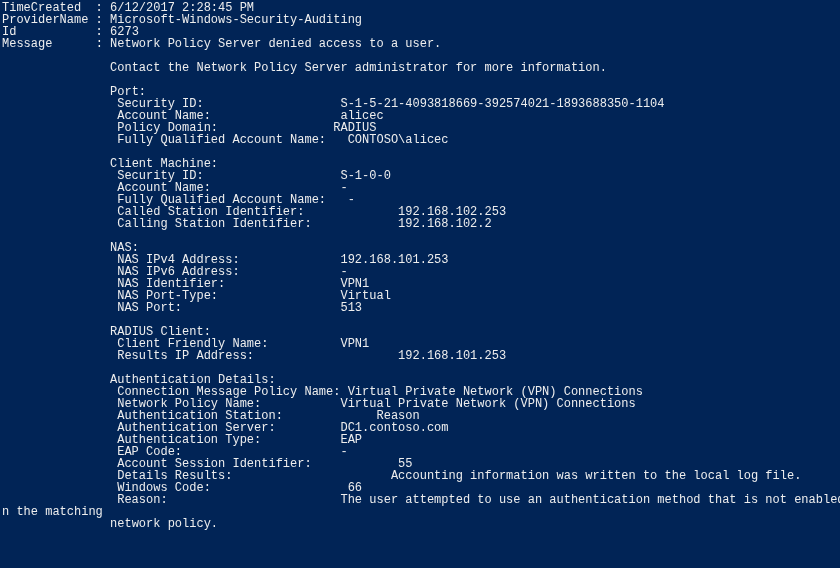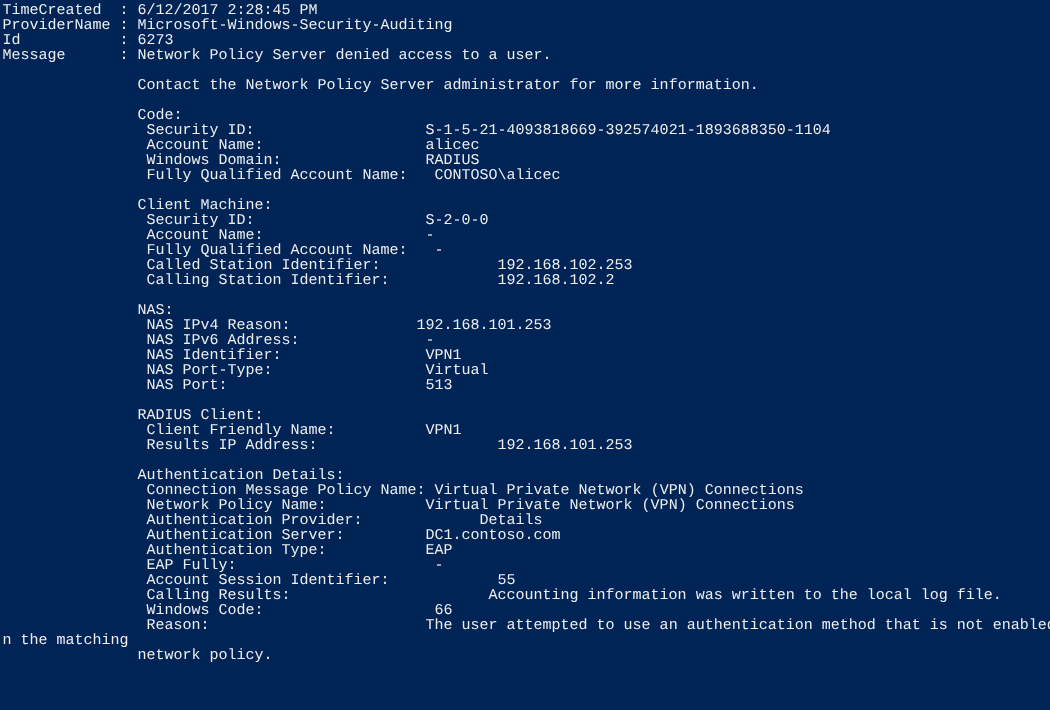--- a/index.html
+++ b/index.html
@@ -25,52 +25,52 @@
 </head>
 <body>
 
 <div class="terminal"><span class="line"><span>TimeCreated</span>  : <span>6/12/2017 2:28:45 PM</span></span>
 <span class="line"><span>ProviderName</span> : <span>Microsoft-Windows-Security-Auditing</span></span>
 <span class="line"><span>Id</span>           : <span>6273</span></span>
 <span class="line"><span>Message</span>      : <span>Network Policy Server denied access to a user.</span></span>
 <span class="line"></span>
 <span class="line">               <span>Contact the Network Policy Server administrator for more information.</span></span>
 <span class="line"></span>
-<span class="line">               <span>Code:</span></span>
+<span class="line">               <span>Port:</span></span>
 <span class="line">                <span>Security ID:</span>                   <span>S-1-5-21-4093818669-392574021-1893688350-1104</span></span>
 <span class="line">                <span>Account Name:</span>                  <span>alicec</span></span>
-<span class="line">                <span>Windows Domain:</span>                <span>RADIUS</span></span>
+<span class="line">                <span>Policy Domain:</span>                <span>RADIUS</span></span>
 <span class="line">                <span>Fully Qualified Account Name:</span>   <span>CONTOSO\alicec</span></span>
 <span class="line"></span>
 <span class="line">               <span>Client Machine:</span></span>
-<span class="line">                <span>Security ID:</span>                   <span>S-2-0-0</span></span>
+<span class="line">                <span>Security ID:</span>                   <span>S-1-0-0</span></span>
 <span class="line">                <span>Account Name:</span>                  <span>-</span></span>
 <span class="line">                <span>Fully Qualified Account Name:</span>   <span>-</span></span>
 <span class="line">                <span>Called Station Identifier:</span>             <span>192.168.102.253</span></span>
 <span class="line">                <span>Calling Station Identifier:</span>            <span>192.168.102.2</span></span>
 <span class="line"></span>
 <span class="line">               <span>NAS:</span></span>
-<span class="line">                <span>NAS IPv4 Reason:</span>              <span>192.168.101.253</span></span>
+<span class="line">                <span>NAS IPv4 Address:</span>              <span>192.168.101.253</span></span>
 <span class="line">                <span>NAS IPv6 Address:</span>              <span>-</span></span>
 <span class="line">                <span>NAS Identifier:</span>                <span>VPN1</span></span>
 <span class="line">                <span>NAS Port-Type:</span>                 <span>Virtual</span></span>
 <span class="line">                <span>NAS Port:</span>                      <span>513</span></span>
 <span class="line"></span>
 <span class="line">               <span>RADIUS Client:</span></span>
 <span class="line">                <span>Client Friendly Name:</span>          <span>VPN1</span></span>
 <span class="line">                <span>Results IP Address:</span>                    <span>192.168.101.253</span></span>
 <span class="line"></span>
 <span class="line">               <span>Authentication Details:</span></span>
 <span class="line">                <span>Connection Message Policy Name:</span> <span>Virtual Private Network (VPN) Connections</span></span>
 <span class="line">                <span>Network Policy Name:</span>           <span>Virtual Private Network (VPN) Connections</span></span>
-<span class="line">                <span>Authentication Provider:</span>             <span>Details</span></span>
+<span class="line">                <span>Authentication Station:</span>             <span>Reason</span></span>
 <span class="line">                <span>Authentication Server:</span>         <span>DC1.contoso.com</span></span>
 <span class="line">                <span>Authentication Type:</span>           <span>EAP</span></span>
-<span class="line">                <span>EAP Fully:</span>                      <span>-</span></span>
+<span class="line">                <span>EAP Code:</span>                      <span>-</span></span>
 <span class="line">                <span>Account Session Identifier:</span>            <span>55</span></span>
-<span class="line">                <span>Calling Results:</span>                      <span>Accounting information was written to the local log file.</span></span>
+<span class="line">                <span>Details Results:</span>                      <span>Accounting information was written to the local log file.</span></span>
 <span class="line">                <span>Windows Code:</span>                   <span>66</span></span>
 <span class="line">                <span>Reason:</span>                        <span>The user attempted to use an authentication method that is not enabled o</span></span>
 <span class="line"><span>n the matching</span></span>
 <span class="line">               <span>network policy.</span></span>
 <span class="line"></span>
 <span class="line"></span>
 <span class="line"></span></div>
 
 </body></html>

